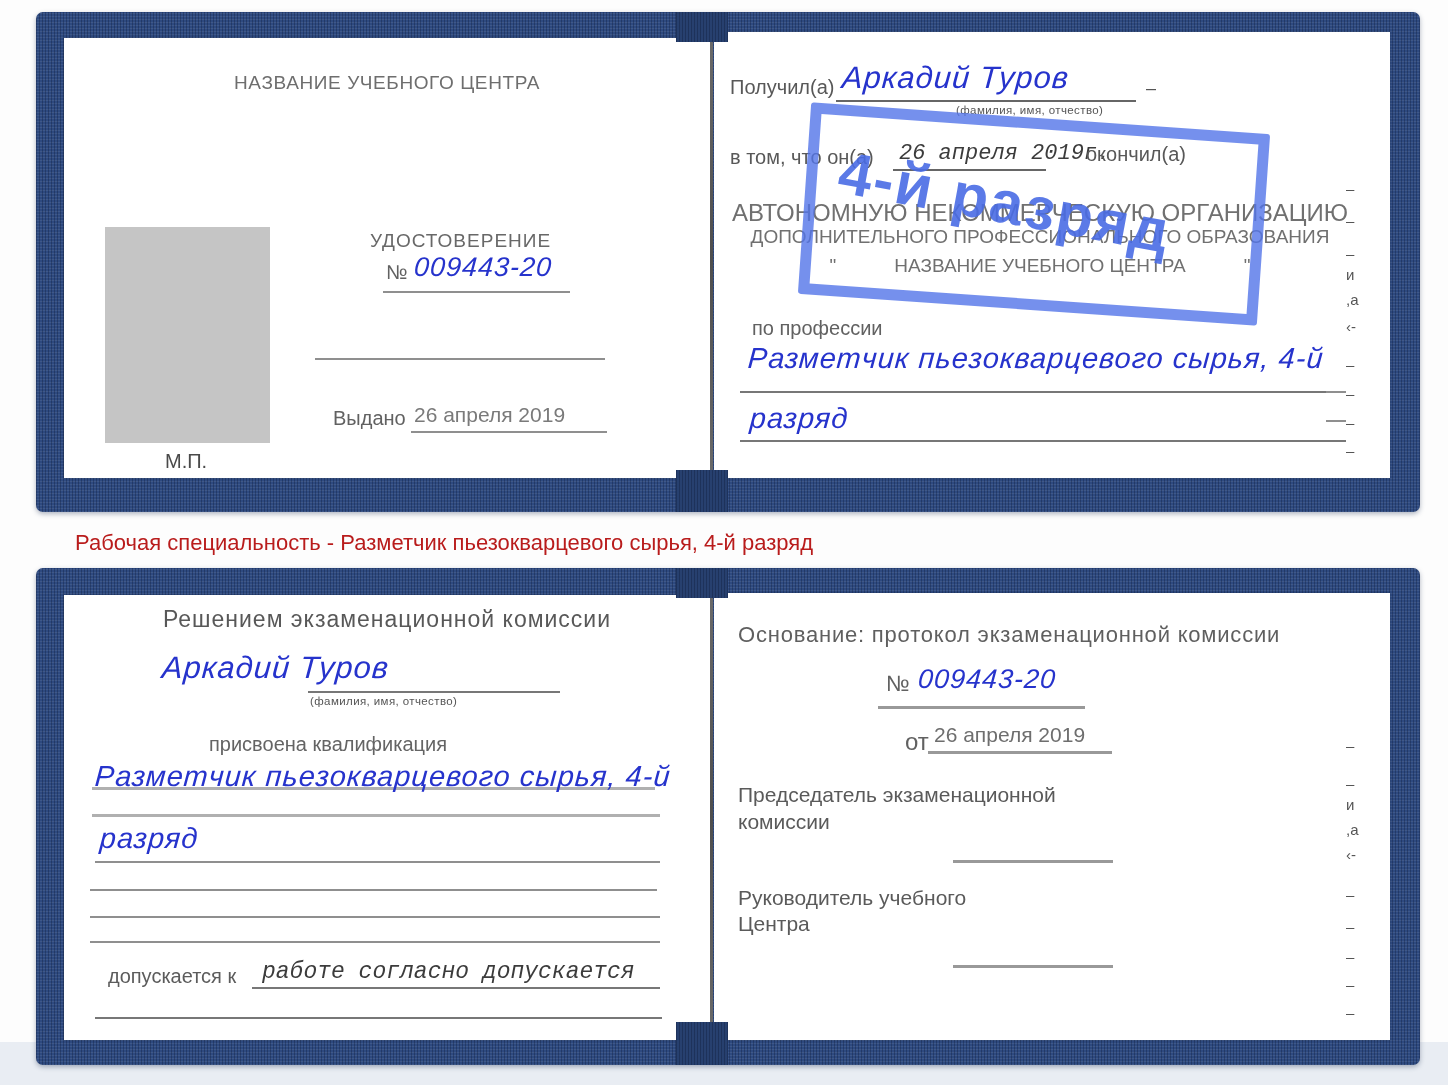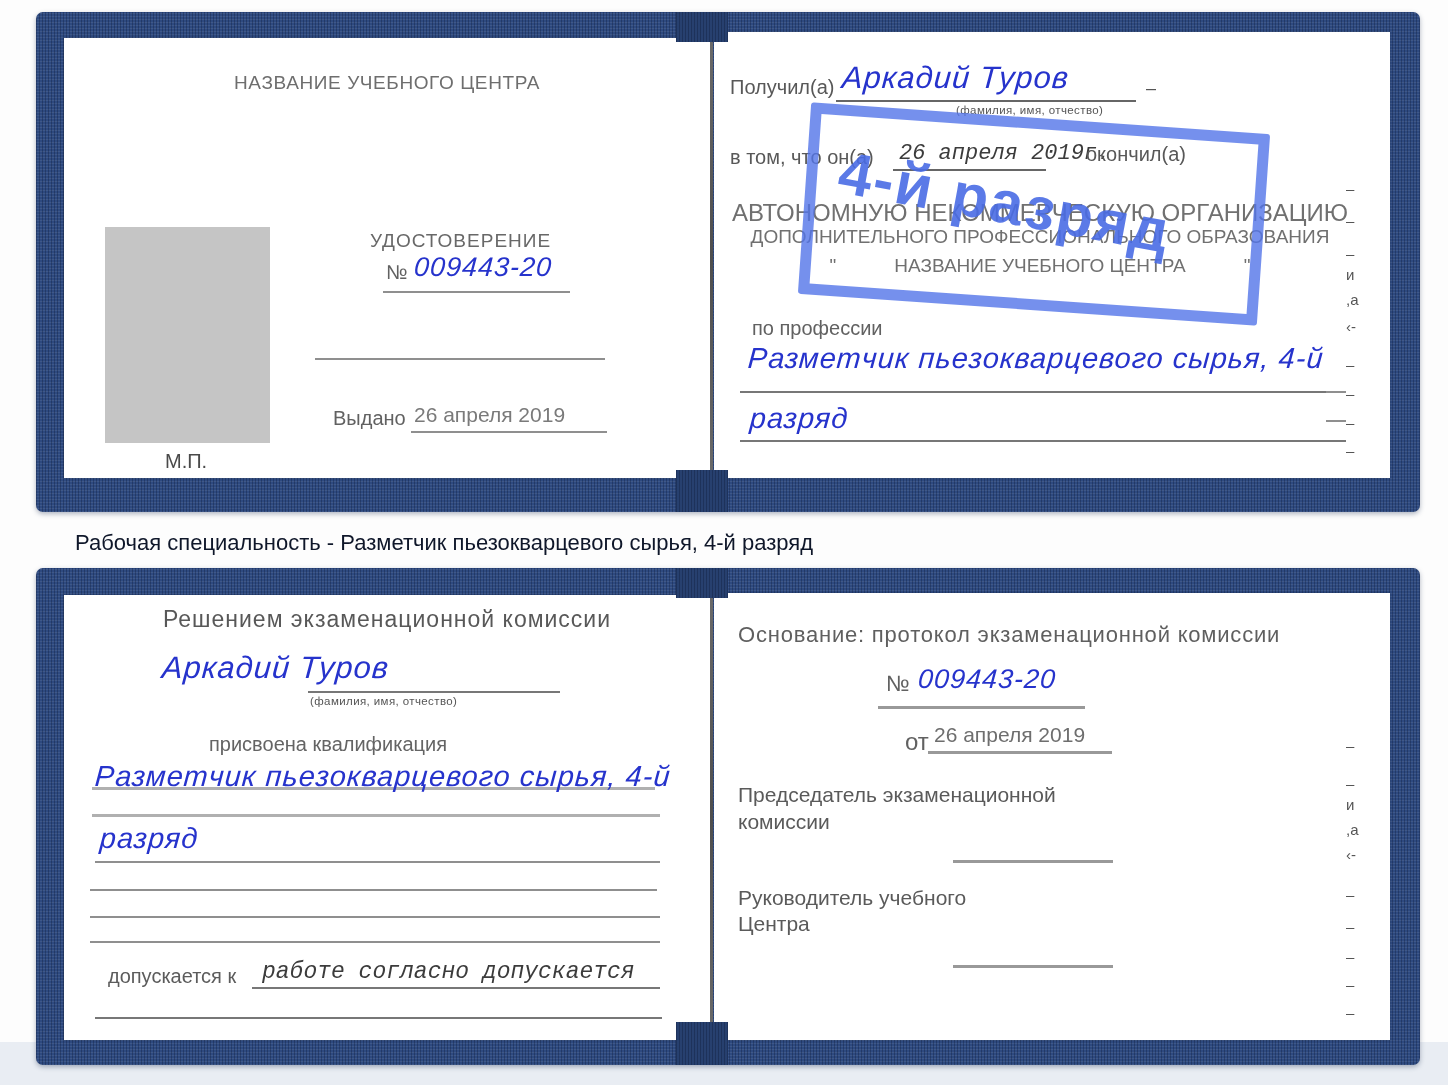--- a/index.html
+++ b/index.html
@@ -33,21 +33,21 @@
   .mark-b{position:absolute;left:1346px;color:#555;font-size:15px;z-index:3;white-space:nowrap;}
   
   .stamp{position:absolute;left:804px;top:118px;width:438px;height:170px;
          border:11px solid rgba(82,116,232,.80);border-radius:3px;
          transform:rotate(4deg);z-index:6;}
   .stamp-text{position:absolute;left:26px;top:22px;font-size:60px;font-weight:bold;
          color:rgba(73,107,228,.90);letter-spacing:2px;white-space:nowrap;
          transform:rotate(6.5deg);transform-origin:left top;}
   .org3{position:absolute;left:730px;top:255px;width:620px;z-index:3;color:#707070;
         display:flex;justify-content:center;align-items:flex-start;gap:58px;}
-  .caption{position:absolute;left:75px;top:530px;font-size:22px;color:#0f172a;z-index:5;white-space:nowrap;}
+  .caption{position:absolute;left:75px;top:530px;font-size:22px;color:#b91c1c;z-index:5;white-space:nowrap;}
 </style>
 </head>
 <body>
 
 <div class="stage">
 
   <div class="bgstrip" style="top:1042px;height:43px;"></div>
 
   <div class="cover cover-top"></div>
   <div class="page" style="left:64px;top:38px;width:646px;height:440px;"></div>

